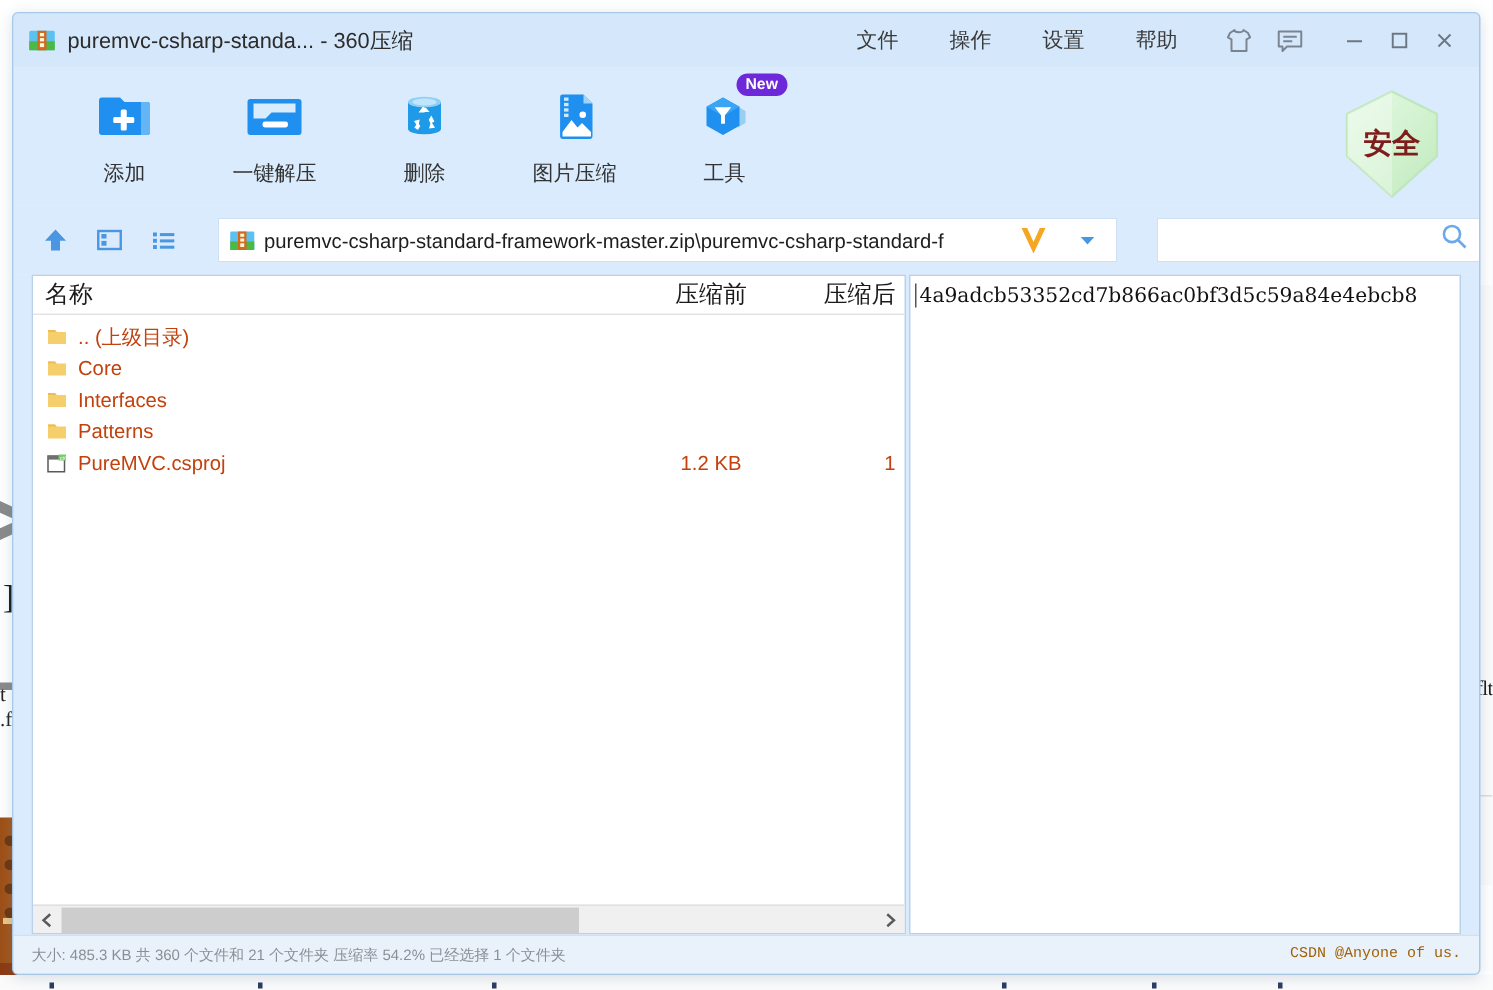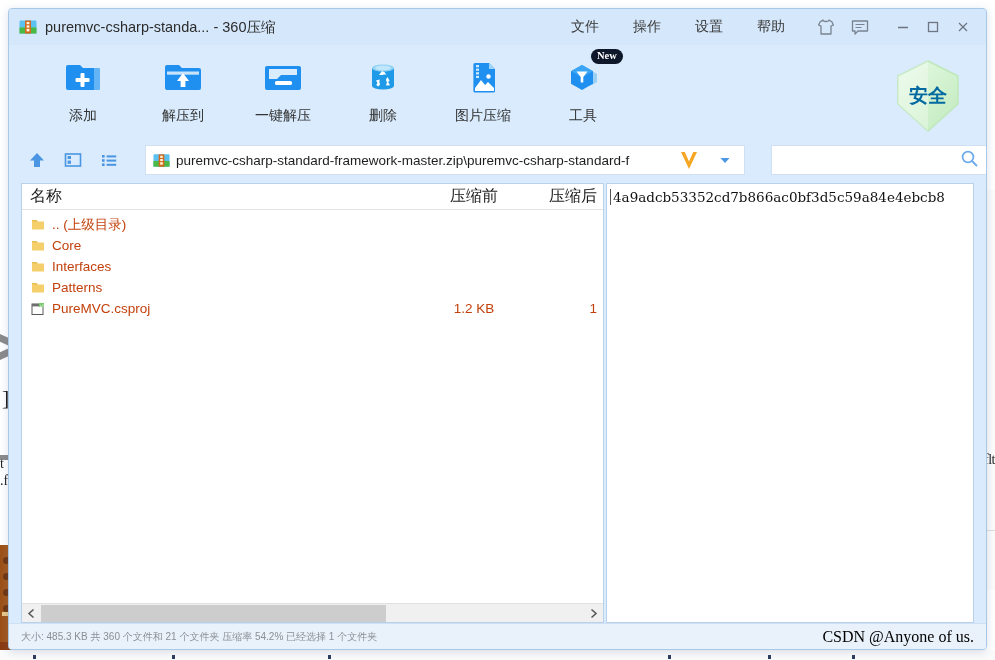--- a/index.html
+++ b/index.html
@@ -124,31 +124,31 @@
   }
   .tb-btn {
     width: 100px; display: flex; flex-direction: column; align-items: center;
     padding-top: 6px; cursor: default; position: relative;
     border-radius: 4px;
   }
   .tb-ic { width: 44px; height: 40px; position: relative; }
   .tb-label { margin-top: 10px; font-size: 14px; color: #333; white-space: nowrap; }
   .new-badge {
     position: absolute; top: -2px; left: 58px;
-    background: #0f172a; color: #fff; font-size: 10.5px; font-weight: bold;
+    background: #6d28d9; color: #fff; font-size: 10.5px; font-weight: bold;
     border-radius: 9px; padding: 1px 6px 2px; line-height: 12px;
-    font-family: Liberation Serif, serif;
+    font-family: Liberation Sans, sans-serif;
   }
   .safe-shield {
     position: absolute; right: 22px; top: 12px;
     width: 72px; height: 78px;
     display: flex; align-items: center; justify-content: center;
   }
   .safe-text {
-    position: absolute; font-size: 19px; font-weight: bold; color: #0369a1;
+    position: absolute; font-size: 19px; font-weight: bold; color: #7f1d1d;
     letter-spacing: 0px;
   }
 
   
   .addrbar {
     height: 46px; flex: 0 0 46px; background: #d9ebfc;
     display: flex; align-items: center; padding: 0 14px 0 18px; gap: 16px;
   }
   .nav-ic { width: 30px; height: 26px; display: flex; align-items: center; justify-content: center; cursor: default; }
   .path-box {
@@ -215,21 +215,21 @@
   .info-caret { position: absolute; left: 3px; top: 5px; width: 1px; height: 16px; background: #555; }
 
   
   .statusbar {
     height: 26px; flex: 0 0 26px; background: #e9f2fb;
     display: flex; align-items: center; padding: 0 12px;
     border-top: 1px solid #cfe0f2;
   }
   .status-text { font-size: 10px; color: #8a8f95; white-space: nowrap; }
   .status-spacer { flex: 1 1 auto; }
-  .watermark { font-size: 16px; color: #000000; font-family: Liberation Serif, serif; }
+  .watermark { font-size: 10px; color: #a16207; font-family: Liberation Mono, monospace; }
 </style>
 </head>
 <body>
 
 <div id="bg-desktop">
   <div class="bg-left-browser"></div>
   <div class="bg-left-chev">
     <svg width="40" height="28" viewBox="0 0 40 28">
         <path d="M4 4 L26 14 L4 24" fill="none" stroke="#8a8a8a" stroke-width="7"></path>
       </svg>
@@ -325,30 +325,20 @@
         <svg width="44" height="40" viewBox="0 0 44 40">
           <path d="M7 8 h12 l3 3 h15 a2 2 0 0 1 2 2 v18 a2 2 0 0 1-2 2 H7 a2 2 0 0 1-2-2 V10 a2 2 0 0 1 2-2z" fill="#1f8ff0"></path>
           <path d="M33 11 h4 a2 2 0 0 1 2 2 v18 a2 2 0 0 1-2 2 h-4 z" fill="#64b5f6"></path>
           <rect x="19.5" y="16" width="4" height="14" rx="1" fill="#fff"></rect>
           <rect x="14.5" y="21" width="14" height="4" rx="1" fill="#fff"></rect>
         </svg>
       </span>
       <span class="tb-label">添加</span>
     </div>
 
-    <div class="tb-btn">
-      <span class="tb-ic">
-        <svg width="44" height="40" viewBox="0 0 44 40">
-          <path d="M6 8 h12 l3 3 h17 a2 2 0 0 1 2 2 v18 a2 2 0 0 1-2 2 H6 a2 2 0 0 1-2-2 V10 a2 2 0 0 1 2-2z" fill="#1f8ff0"></path>
-          <rect x="6" y="14.5" width="32" height="3.2" fill="#ffffff" opacity=".75"></rect>
-          <path d="M22 16 l6 8 h-3.6 v6 h-4.8 v-6 H16 z" fill="#fff"></path>
-        </svg>
-      </span>
-      <span class="tb-label">解压到</span>
-    </div>
 
     <div class="tb-btn">
       <span class="tb-ic">
         <svg width="44" height="40" viewBox="0 0 44 40">
           <path d="M6 9 h32 a2 2 0 0 1 2 2 v20 a2 2 0 0 1-2 2 H6 a2 2 0 0 1-2-2 V11 a2 2 0 0 1 2-2z" fill="#1f8ff0"></path>
           <path d="M8 12 h28 v6 H20 l-4 4 H8 z" fill="#e8f4ff" opacity=".92"></path>
           <rect x="14" y="24" width="17" height="4" rx="1.6" fill="#fff"></rect>
         </svg>
       </span>
       <span class="tb-label">一键解压</span>

